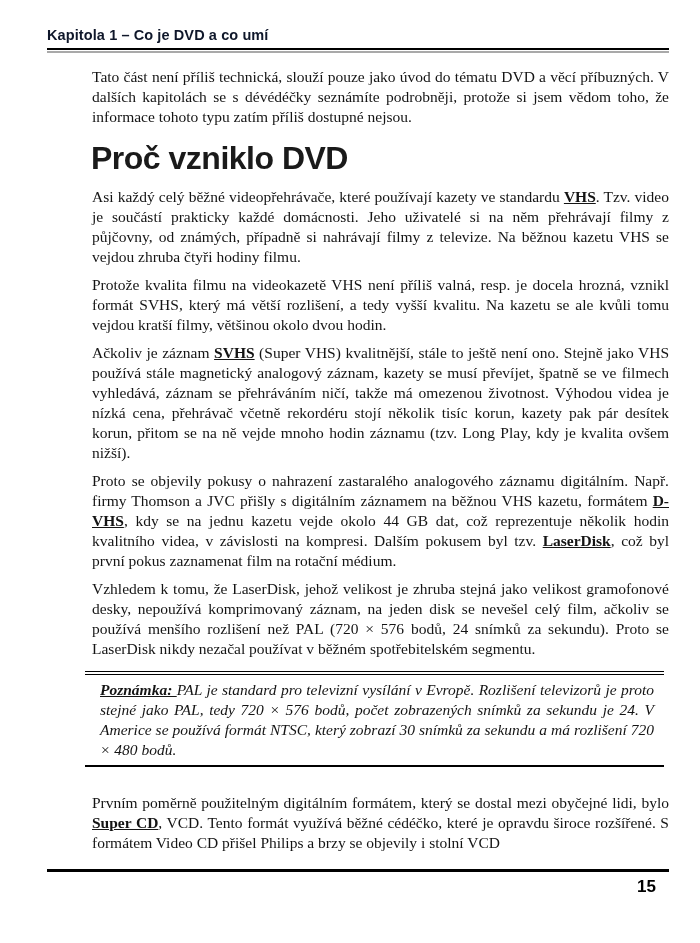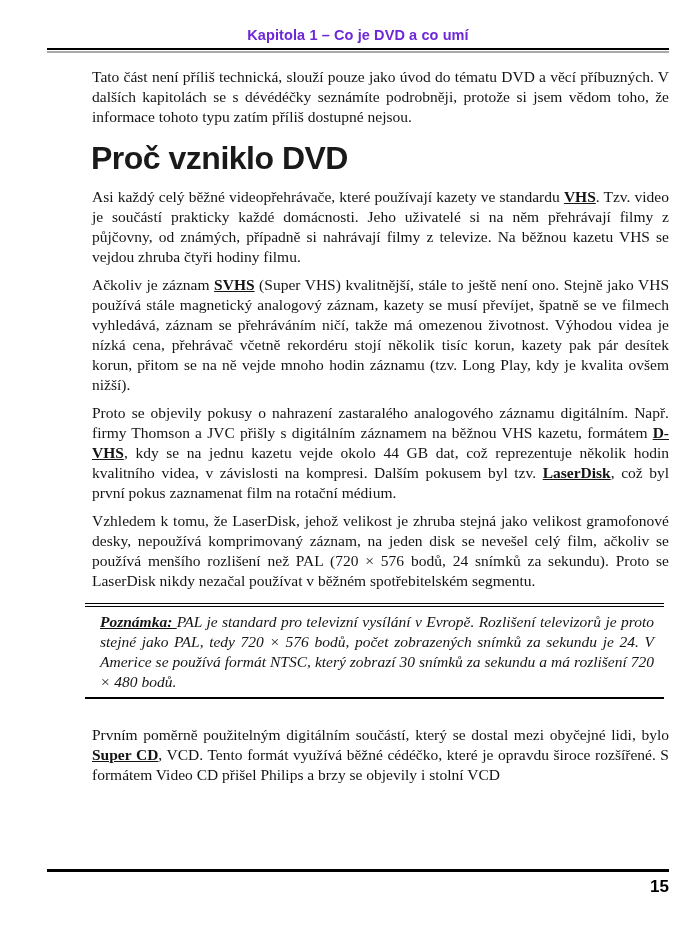--- a/index.html
+++ b/index.html
@@ -14,27 +14,27 @@
     margin: 0 auto;
     background: #ffffff;
     color: #141414;
     font-family: "Liberation Serif", serif;
     box-sizing: border-box;
     padding: 27px 31px 0 47px;
     overflow: hidden;
   }
   
   .chapter-head {
-    text-align: center;
+    text-align: left;
     font-family: "Liberation Sans", sans-serif;
     font-weight: 700;
     font-size: 14.5px;
     line-height: 17px;
     letter-spacing: 0.1px;
-    color: #6d28d9;
+    color: #0f172a;
   }
   .chapter-rule {
     margin-top: 4px;
     height: 1px;
     border-top: 2px solid #000;
     border-bottom: 2px solid #a9a9a9;
   }
   
   .content {
     margin-left: 45px; 
@@ -76,21 +76,21 @@
   .footer-rule {
     position: absolute;
     left: 47px;
     right: 31px;
     top: 869px;
     border-top: 3px solid #000;
   }
   .page-number {
     position: absolute;
     top: 877px;
-    right: 31px;
+    right: 44px;
     font-family: "Liberation Sans", sans-serif;
     font-weight: 700;
     font-size: 17px;
     color: #000;
   }
 </style>
 </head>
 <body>
 
 <div class="page">
@@ -100,32 +100,33 @@
   <div class="chapter-rule"></div>
 
   <div class="content">
 
     <p class="body intro"><span>Tato část není příliš technická, slouží pouze jako úvod do tématu DVD a věcí příbuzných. V dalších kapitolách se s dévédéčky seznámíte podrobněji, protože si jsem vědom toho, že informace tohoto typu zatím příliš dostupné nejsou.</span></p>
 
     <h1 class="section-heading">Proč vzniklo DVD</h1>
 
     <p class="body"><span>Asi každý celý běžné videopřehrávače, které používají kazety ve standardu </span><span class="run-bold">VHS</span><span>. Tzv. video je součástí prakticky každé domácnosti. Jeho uživatelé si na něm přehrávají filmy z půjčovny, od známých, případně si nahrávají filmy z televize. Na běžnou kazetu VHS se vejdou zhruba čtyři hodiny filmu.</span></p>
 
+    <p class="body"><span>Protože kvalita filmu na videokazetě VHS není příliš valná, resp. je docela hrozná, vznikl formát SVHS, který má větší rozlišení, a tedy vyšší kvalitu. Na kazetu se ale kvůli tomu vejdou kratší filmy, většinou okolo dvou hodin.</span></p>
 
     <p class="body"><span>Ačkoliv je záznam </span><span class="run-bold">SVHS</span><span> (Super VHS) kvalitnější, stále to ještě není ono. Stejně jako VHS používá stále magnetický analogový záznam, kazety se musí převíjet, špatně se ve filmech vyhledává, záznam se přehráváním ničí, takže má omezenou životnost. Výhodou videa je nízká cena, přehrávač včetně rekordéru stojí několik tisíc korun, kazety pak pár desítek korun, přitom se na ně vejde mnoho hodin záznamu (tzv. Long Play, kdy je kvalita ovšem nižší).</span></p>
 
     <p class="body"><span>Proto se objevily pokusy o nahrazení zastaralého analogového záznamu digitálním. Např. firmy Thomson a JVC přišly s digitálním záznamem na běžnou VHS kazetu, formátem </span><span class="run-bold">D-VHS</span><span>, kdy se na jednu kazetu vejde okolo 44 GB dat, což reprezentuje několik hodin kvalitního videa, v závislosti na kompresi. Dalším pokusem byl tzv. </span><span class="run-bold">LaserDisk</span><span>, což byl první pokus zaznamenat film na rotační médium.</span></p>
 
     <p class="body"><span>Vzhledem k tomu, že LaserDisk, jehož velikost je zhruba stejná jako velikost gramofonové desky, nepoužívá komprimovaný záznam, na jeden disk se nevešel celý film, ačkoliv se používá menšího rozlišení než PAL (720 × 576 bodů, 24 snímků za sekundu). Proto se LaserDisk nikdy nezačal používat v běžném spotřebitelském segmentu.</span></p>
 
     <div class="note-box">
       <p class="note-text"><span class="run-bold">Poznámka: </span><span>PAL je standard pro televizní vysílání v Evropě. Rozlišení televizorů je proto stejné jako PAL, tedy 720 × 576 bodů, počet zobrazených snímků za sekundu je 24. V Americe se používá formát NTSC, který zobrazí 30 snímků za sekundu a má rozlišení 720 × 480 bodů.</span></p>
     </div>
 
-    <p class="body"><span>Prvním poměrně použitelným digitálním součástí, který se dostal mezi obyčejné lidi, bylo </span><span class="run-bold">Super CD</span><span>, VCD. Tento formát využívá běžné cédéčko, které je opravdu široce rozšířené. S formátem Video CD přišel Philips a brzy se objevily i stolní VCD</span></p>
+    <p class="body"><span>Prvním poměrně použitelným digitálním formátem, který se dostal mezi obyčejné lidi, bylo </span><span class="run-bold">Super CD</span><span>, VCD. Tento formát využívá běžné cédéčko, které je opravdu široce rozšířené. S formátem Video CD přišel Philips a brzy se objevily i stolní VCD</span></p>
 
   </div>
 
   <div class="footer-rule"></div>
 
   <div class="page-number">15</div>
 
 </div>
 
 </body></html>

